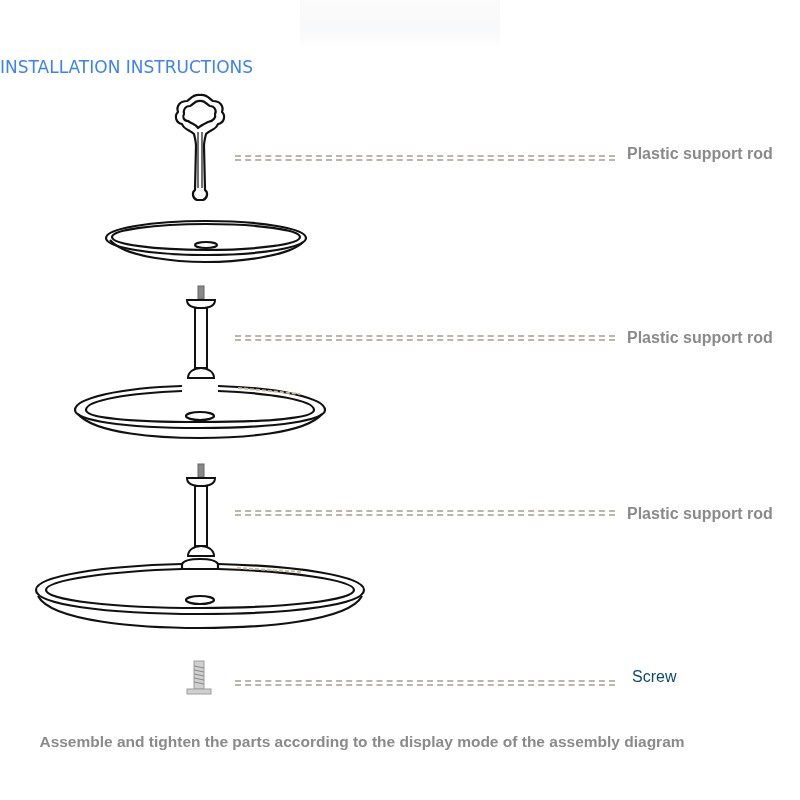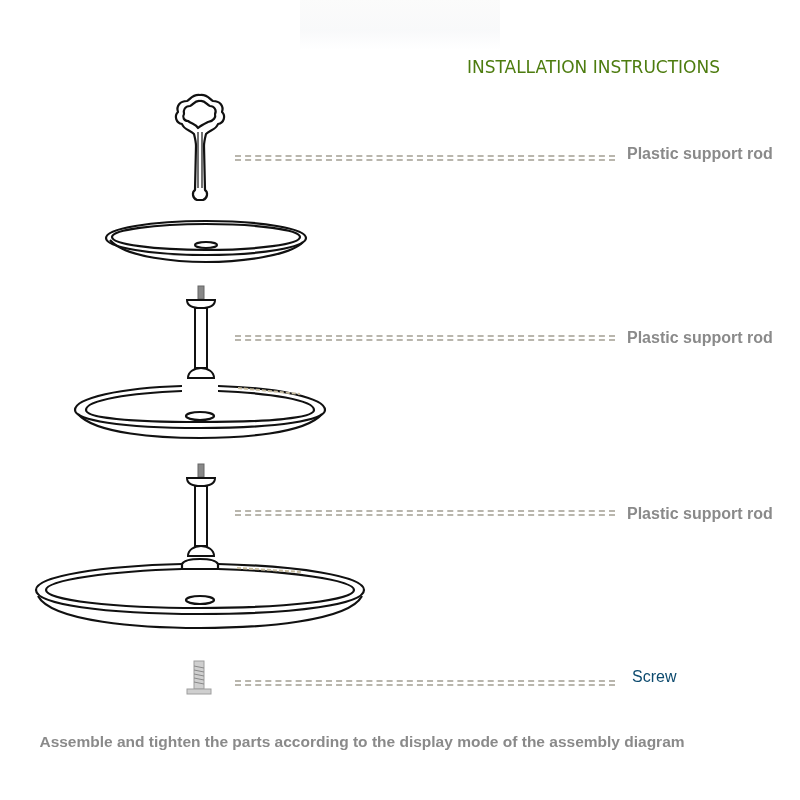--- a/index.html
+++ b/index.html
@@ -1,19 +1,19 @@
 <!DOCTYPE html>
 <html><head>
   <meta charset="utf-8">
   <style>
     html, body { margin: 0; padding: 0; background: #ffffff; }
     body { width: 800px; height: 800px; position: relative; overflow: hidden; font-family: "Liberation Sans", sans-serif; }
     .title {
-      position: absolute; left: 0; width: 720px; top: 57px; text-align: right;
-      font-family: "DejaVu Sans", sans-serif; font-size: 17px; color: #4d7c0f;
+      position: absolute; left: 0; width: 720px; top: 57px; text-align: left;
+      font-family: "DejaVu Sans", sans-serif; font-size: 17px; color: #3b82f6;
       letter-spacing: 0px; font-weight: normal;
     }
     .faint-header {
       position: absolute; left: 300px; top: 0px; width: 200px; height: 50px;
       background: linear-gradient(180deg, #f8f8f8 0%, #f4f5f7 60%, #ffffff 100%);
       opacity: 0.6;
     }
     .dash-line {
       position: absolute; height: 6px;
       border-top: 2px dashed #b9b6ad; border-bottom: 2px dashed #b9b6ad;

